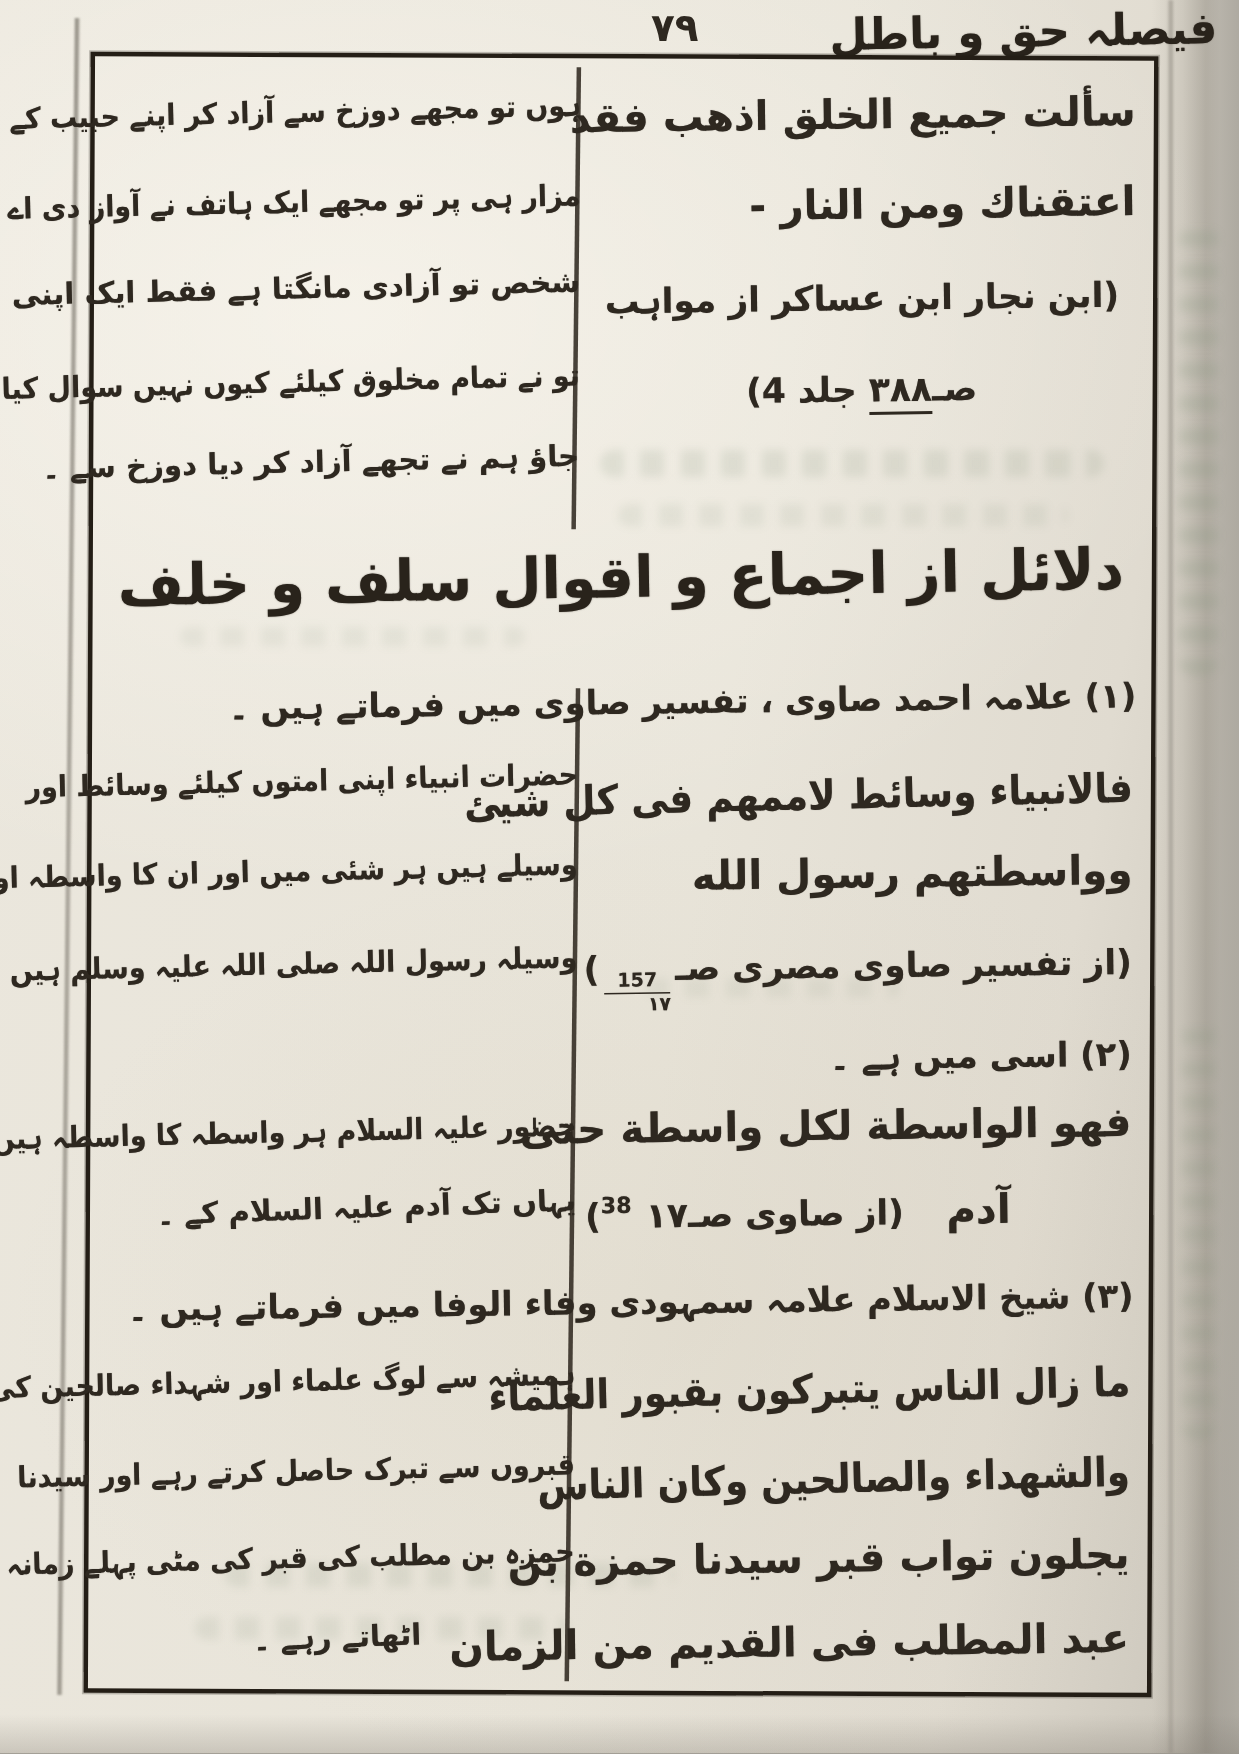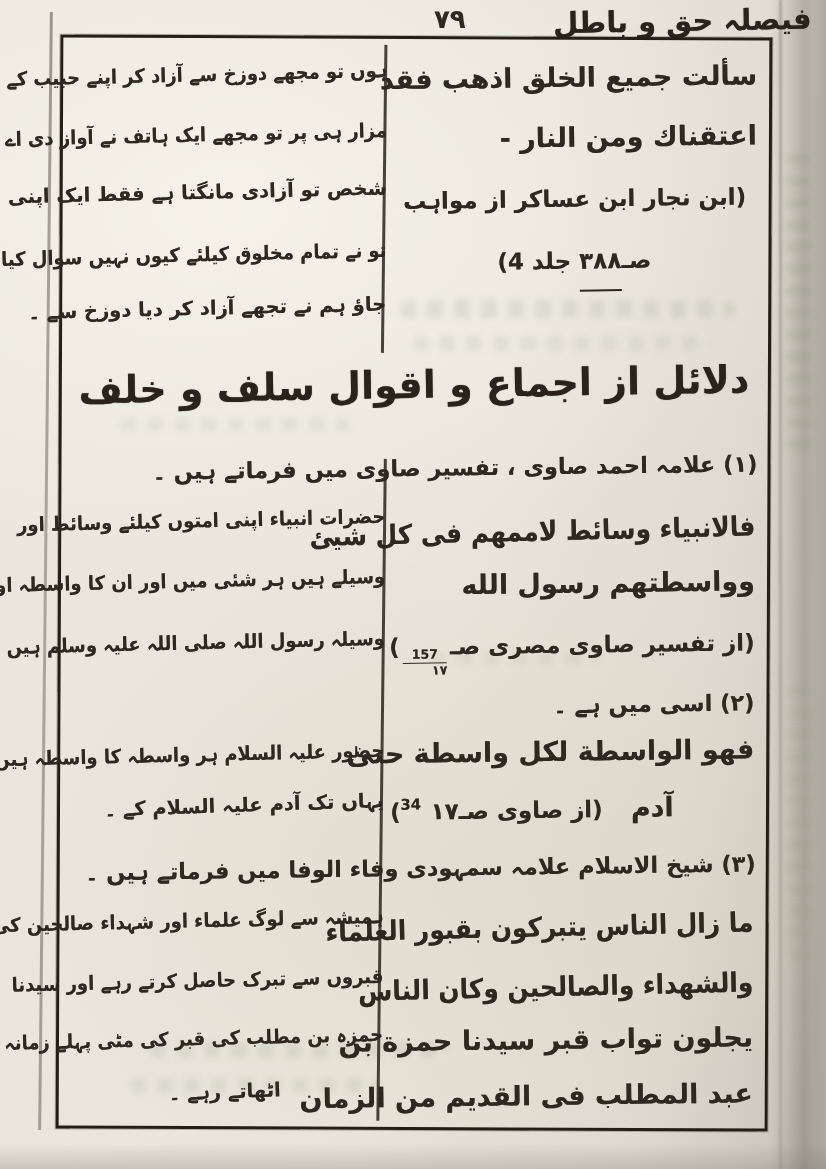--- a/index.html
+++ b/index.html
@@ -51,21 +51,21 @@
   .leftal{text-align:left;}
   .fit{transform:scaleX(.92);transform-origin:100% 50%;}
   .fitl{transform:scaleX(.92);transform-origin:0 50%;}
   .t1{transform:rotate(-1.6deg) ;}
   .t2{transform:rotate(-2.2deg);}
   .t3{transform:rotate(-1deg);}
   .t1.fit,.t2.fit,.t3.fit{transform:rotate(-1.6deg) scaleX(.92);}
   .heading{position:absolute;left:8px;width:688px;text-align:center;
     font-size:38px;font-weight:700;color:#29231b;direction:rtl;white-space:nowrap;
     text-shadow:0 0 1px rgba(41,35,27,.6);transform:rotate(-1.2deg);}
-  .u-num{border-bottom:2px solid #2e2820;padding-bottom:16px;}
+  .u-num{border-bottom:2px solid #2e2820;padding-bottom:1px;}
   .frac{display:inline-flex;flex-direction:column;vertical-align:-4px;line-height:1;
     font-size:.55em;margin:0 3px;text-align:center;}
   .frac .ft{border-bottom:1.6px solid #2e2820;padding:0 2px 1px;}
   .frac .fb{padding-top:1px;margin-left:29px;}
   sup.rnum{font-size:.55em;vertical-align:10px;}
 
   .hdr-title{position:absolute;top:4px;right:14px;font-size:29px;font-weight:700;
     color:#29231b;direction:rtl;white-space:nowrap;transform:rotate(-1deg);
     text-shadow:0 0 .8px rgba(41,35,27,.6);}
   .hdr-num{position:absolute;top:4px;left:418px;font-size:26px;font-weight:700;
@@ -125,21 +125,21 @@
           </span><span>)</span>
       </div>
       <div class="line lc ur t1 fit" style="top:466px">حضرات انبیاء اپنی امتوں کیلئے وسائط اور</div>
       <div class="line lc ur t2 fit" style="top:526px">وسیلے ہیں ہر شئی میں اور ان کا واسطہ اور</div>
       <div class="line lc ur t1 fit" style="top:588px">وسیلہ رسول اللہ صلی اللہ علیہ وسلم ہیں ۔</div>
 
       <div class="line rc intro t3" style="top:652px">(۲) اسی میں ہے ۔</div>
       <div class="line rc ar t3" style="top:696px">فهو الواسطة لكل واسطة حتىٰ</div>
       <div class="line rc ar leftal t3 fitl" style="top:756px">
         <span>آدم</span>&nbsp;&nbsp;
-        <span class="ref">(از صاوی صـ</span><sup class="rnum">34</sup>&nbsp;<span class="ref">۱۷)</span>
+        <span class="ref">(از صاوی صـ</span><sup class="rnum">38</sup>&nbsp;<span class="ref">۱۷)</span>
       </div>
       <div class="line lc ur t1 fit" style="top:700px">حضور علیہ السلام ہر واسطہ کا واسطہ ہیں ۔</div>
       <div class="line lc ur t2" style="top:756px">یہاں تک آدم علیہ السلام کے ۔</div>
 
       <div class="line full intro t3" style="top:816px">(۳) شیخ الاسلام علامہ سمہودی وفاء الوفا میں فرماتے ہیں ۔</div>
       <div class="line rc ar t3 fit" style="top:866px">ما زال الناس يتبركون بقبور العلماء</div>
       <div class="line rc ar t3 fit" style="top:926px">والشهداء والصالحين وكان الناس</div>
       <div class="line rc ar t3" style="top:984px">يجلون تواب قبر سيدنا حمزة بن</div>
       <div class="line rc ar t3" style="top:1040px">عبد المطلب فى القديم من الزمان</div>
       <div class="line lc ur t1 fit" style="top:866px">ہمیشہ سے لوگ علماء اور شہداء صالحین کی</div>

